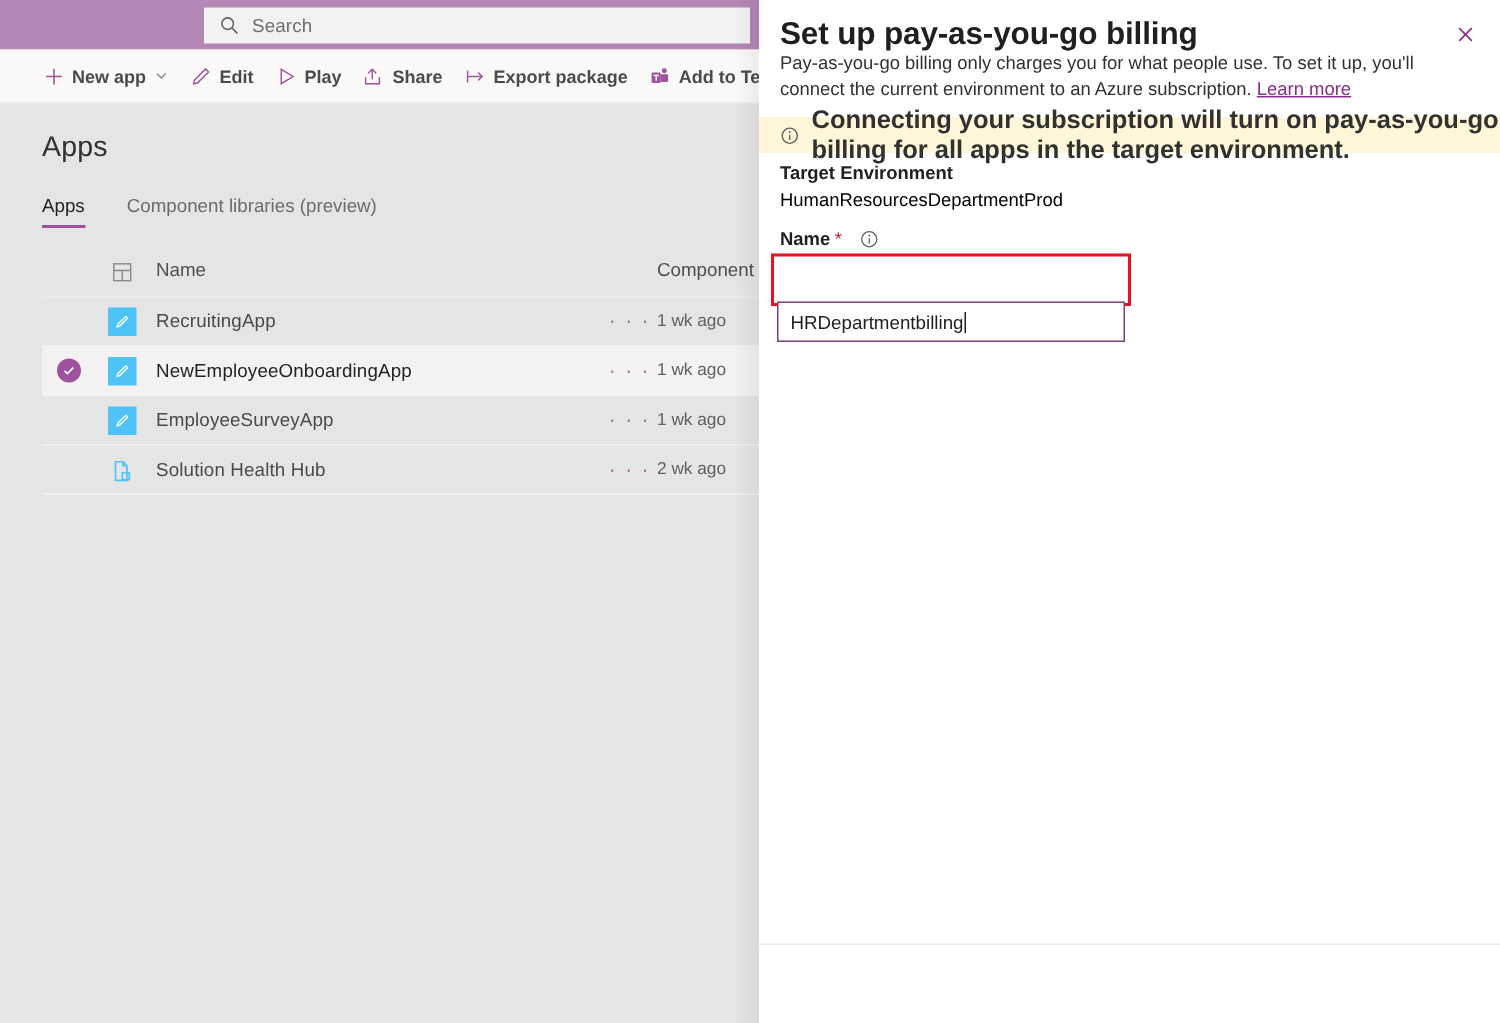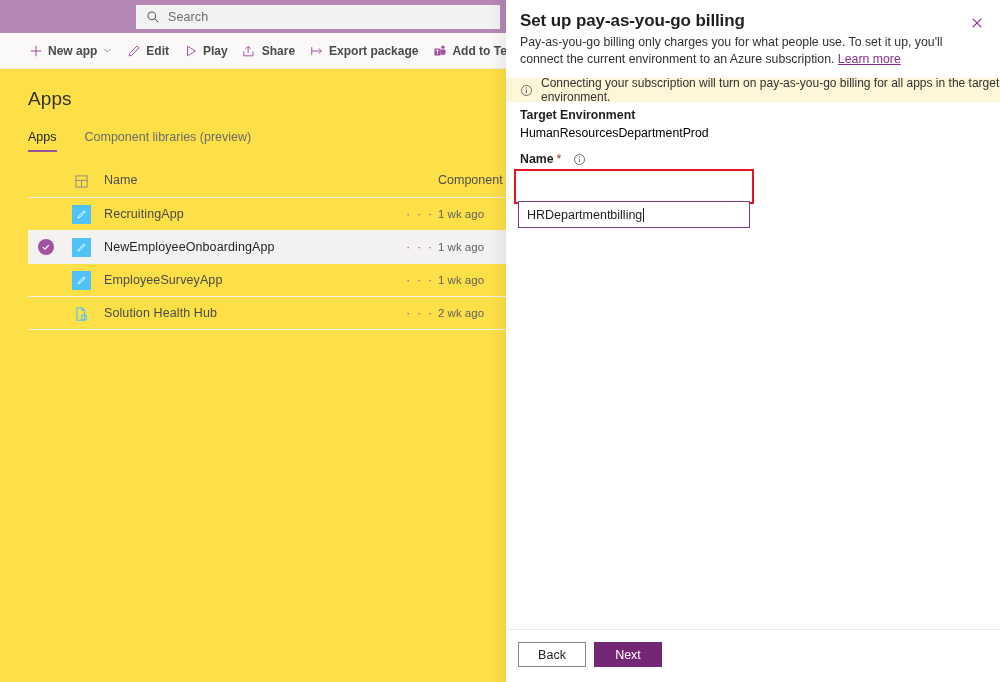--- a/index.html
+++ b/index.html
@@ -19,21 +19,21 @@
     width: 1000px;
     height: 682px;
   }
 
   
   .app-bg {
     position: absolute;
     left: 0; top: 0;
     width: 510px;
     height: 682px;
-    background: #fde047;
+    background: #e5e5e5;
     overflow: hidden;
   }
 
   
   .topbar {
     position: absolute;
     left: 0; top: 0;
     width: 510px;
     height: 33px;
     background: #b587b5;
@@ -252,21 +252,21 @@
     left: 506px;
     top: 0;
     width: 494px;
     height: 682px;
     background: #ffffff;
   }
   .panel-title {
     position: absolute;
     left: 14px;
     top: 11px;
-    font-size: 17px;
+    font-size: 21px;
     font-weight: bold;
     color: #201f1e;
     letter-spacing: -.1px;
   }
   .panel-close {
     position: absolute;
     right: 12px;
     top: 12px;
     width: 22px; height: 22px;
     display: flex;
@@ -299,22 +299,23 @@
     padding-left: 14px;
     box-sizing: border-box;
   }
   .infobar .i-ico {
     width: 13px; height: 13px;
     margin-right: 8px;
     color: #605e5c;
     flex: none;
   }
   .infobar .i-txt {
-    font-size: 12px;
+    font-size: 17px;
     color: #323130;
+    font-weight: bold;
   }
 
   .field-label {
     position: absolute;
     left: 14px;
     font-size: 12.3px;
     font-weight: bold;
     color: #201f1e;
   }
   .field-value {
@@ -636,18 +637,14 @@
 
   <div class="name-input-hl"></div>
 
   <div class="name-input">
     <span class="val">HRDepartmentbilling</span>
       <span class="caret"></span>
   </div>
 
   <div class="panel-footer-sep"></div>
 
-  <div class="panel-buttons">
-    <div class="btn btn-secondary">Back</div>
-    <div class="btn btn-primary">Next</div>
-  </div>
 
 </div>
 
 </body></html>

